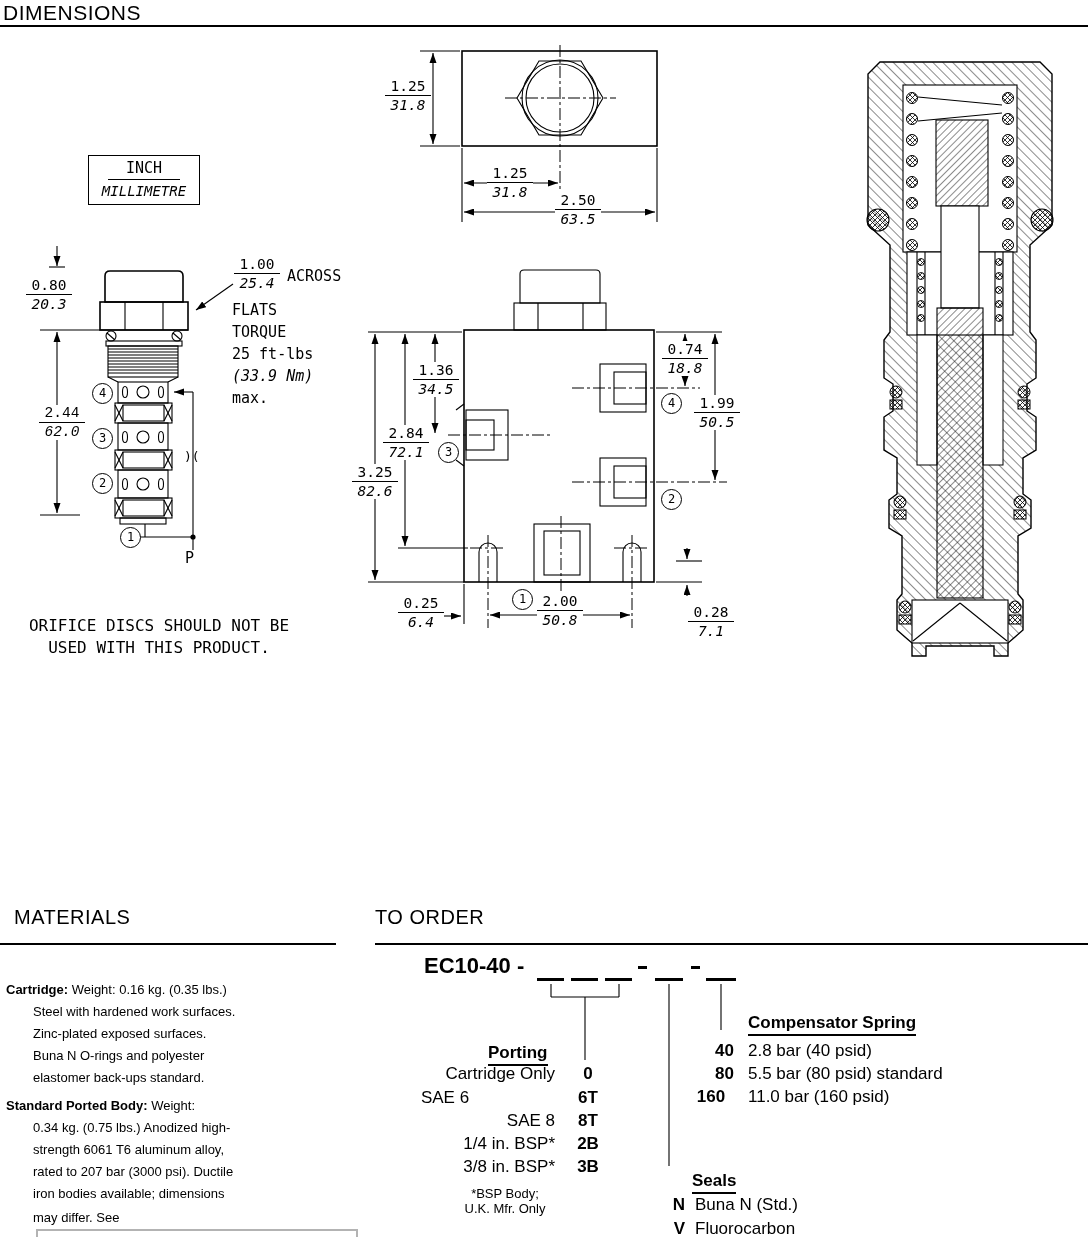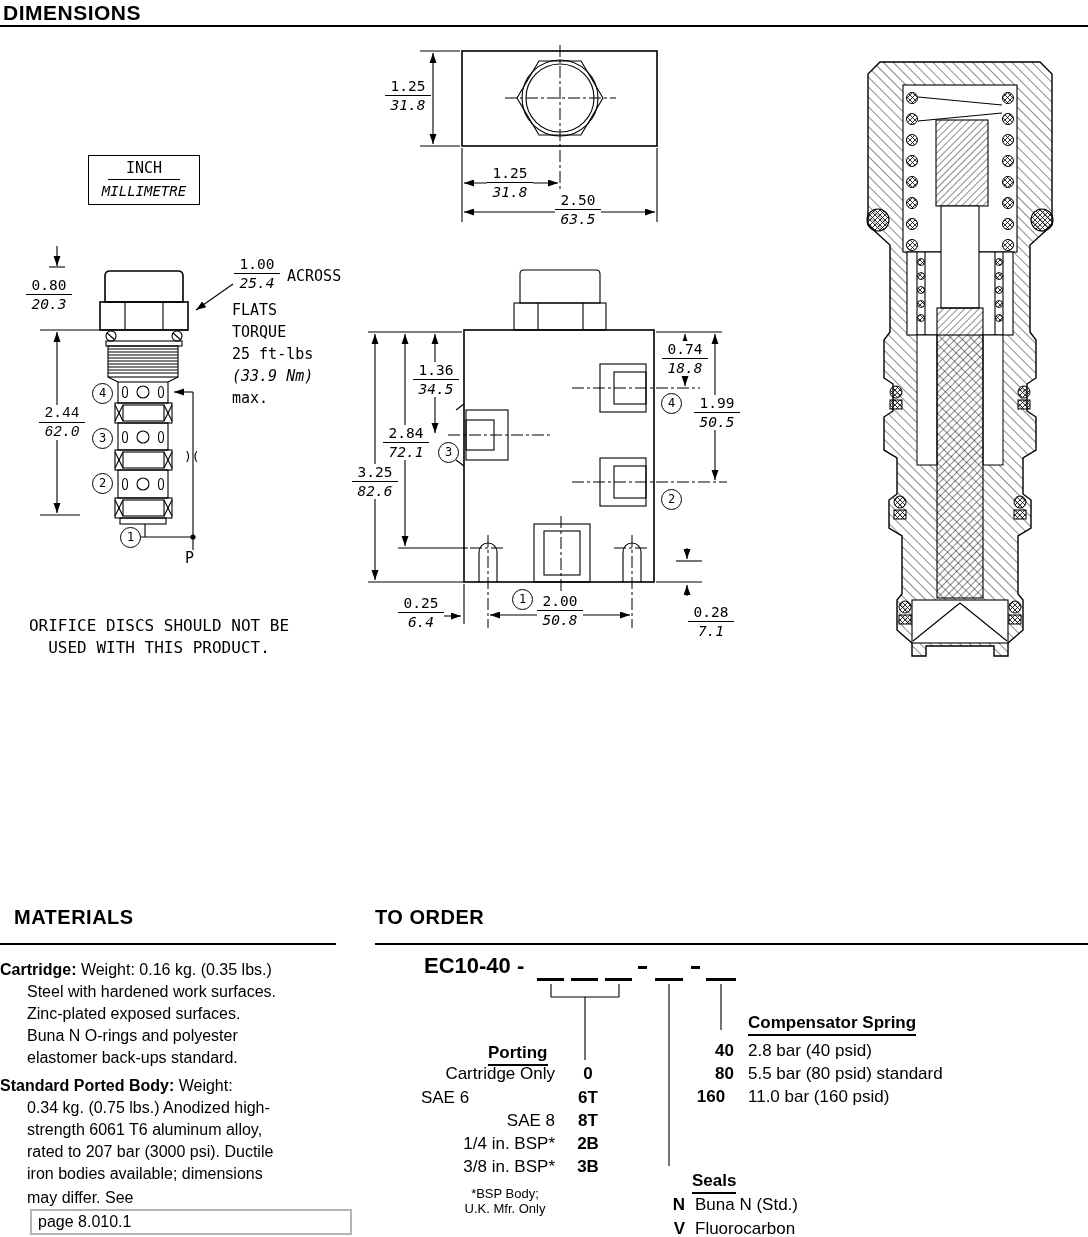--- a/index.html
+++ b/index.html
@@ -1,19 +1,19 @@
 <!DOCTYPE html>
 <html><head>
 <meta charset="utf-8">
 <style>
   html,body{margin:0;padding:0;background:#fff;}
   #page{position:relative;width:1088px;height:1237px;background:#fff;overflow:hidden;
         font-family:"Liberation Sans",sans-serif;color:#000;}
   .abs{position:absolute;}
-  .h1{font-size:21px;font-weight:bold;letter-spacing:.5px;text-align:center;}
+  .h1{font-size:21px;font-weight:normal;letter-spacing:.5px;text-align:center;}
   .rule{position:absolute;background:#000;height:2px;}
   svg{position:absolute;left:0;top:0;}
   svg *{vector-effect:none;}
   .ln{stroke:#000;stroke-width:1.1;fill:none;}
   .ln2{stroke:#000;stroke-width:1.6;fill:none;}
   .cl{stroke:#000;stroke-width:1;fill:none;stroke-dasharray:12 3 3 3;}
   
   .dwg{font-family:"DejaVu Sans Mono",monospace;font-size:15px;line-height:17px;}
   .dim{position:absolute;width:46px;text-align:center;background:#fff;
        font-family:"DejaVu Sans Mono",monospace;font-size:14.5px;line-height:16px;z-index:4;}
@@ -25,21 +25,21 @@
   .unitsbox{position:absolute;left:88px;top:155px;width:110px;height:48px;border:1.6px solid #000;}
   .ub-in{display:block;width:72px;margin:3px auto 0;text-align:center;border-bottom:1.4px solid #000;
          font-family:"DejaVu Sans Mono",monospace;font-size:15px;padding-bottom:2px;}
   .ub-mm{display:block;text-align:center;font-style:italic;font-family:"DejaVu Sans Mono",monospace;
          font-size:14px;padding-top:3px;}
   .note{position:absolute;left:0px;top:615px;width:318px;text-align:center;
         font-family:"DejaVu Sans Mono",monospace;font-size:16px;line-height:22px;}
   .tq{position:absolute;left:232px;top:299px;font-family:"DejaVu Sans Mono",monospace;
       font-size:15px;line-height:22px;}
   .tq .it{font-style:italic;}
-  .mat{position:absolute;left:0;width:352px;font-size:16px;line-height:22px;}
+  .mat{position:absolute;left:6px;width:352px;font-size:13px;line-height:22px;margin-top:20px;}
   .mat b{font-weight:bold;}
   .ind{margin-left:27px;}
   .ind span{display:block;}
   .pagelink{display:inline-block;border:2px solid #b3b3b3;padding:0 6px;margin-left:3px;}
   .ordhead{position:absolute;font-size:17px;font-weight:bold;border-bottom:2px solid #000;
            padding-bottom:1px;}
   .cell{position:absolute;font-size:17px;white-space:nowrap;}
   .bold{font-weight:bold;}
   .blank{position:absolute;height:3px;background:#000;}
   .fine{position:absolute;font-size:13px;line-height:15px;text-align:center;}

